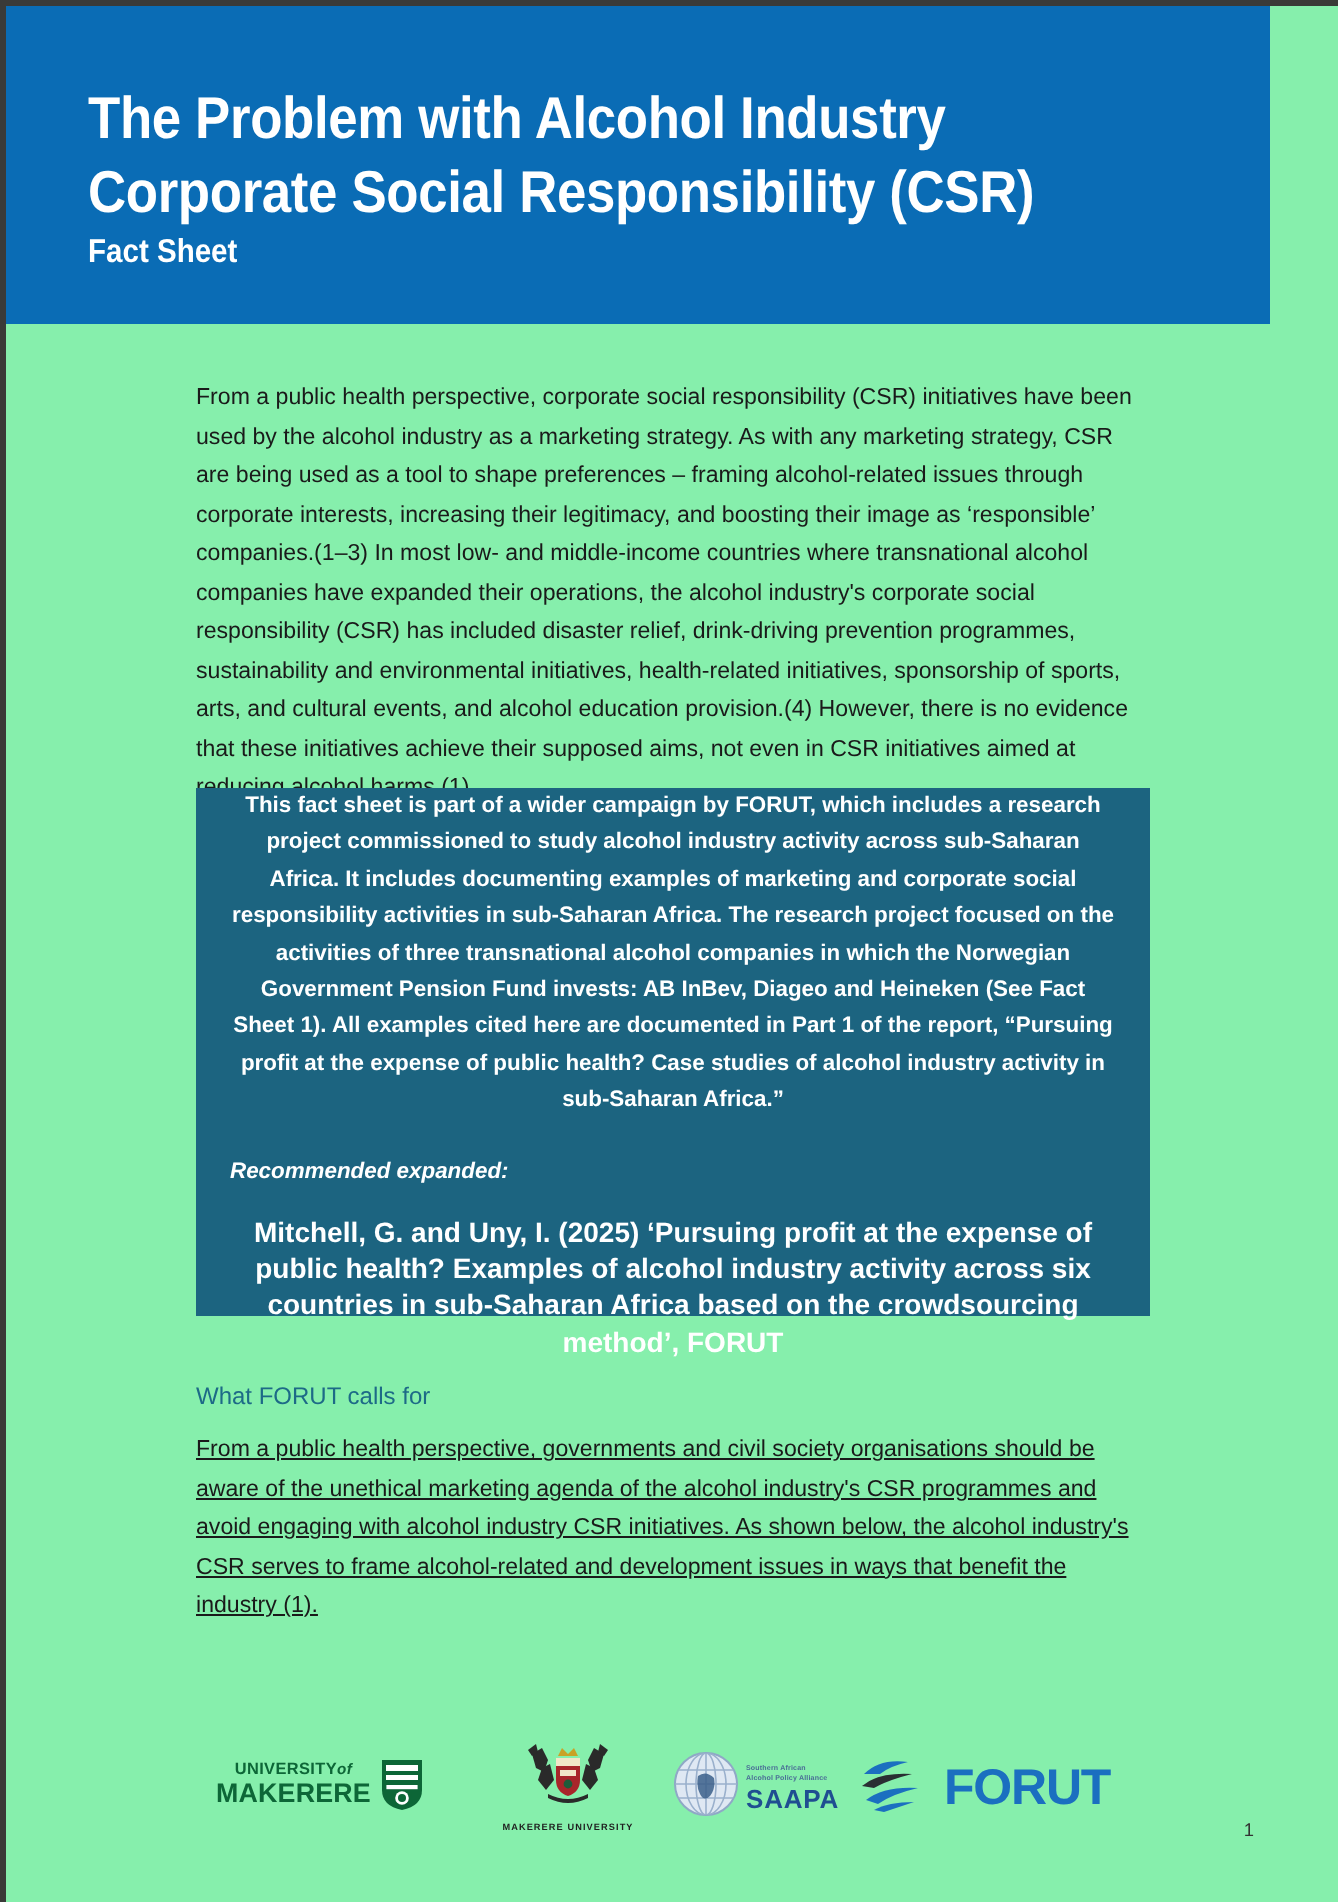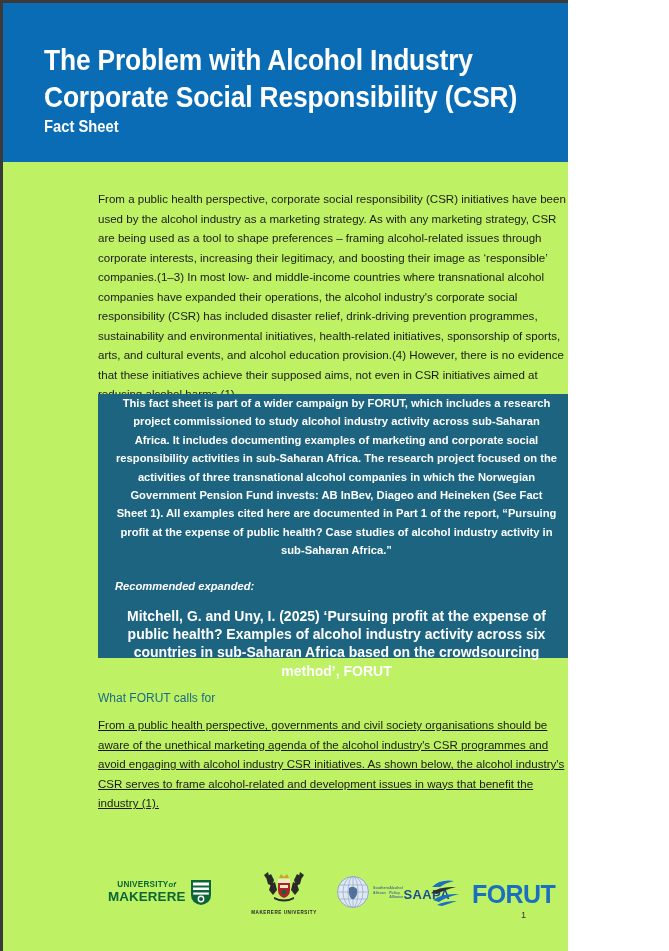--- a/index.html
+++ b/index.html
@@ -7,23 +7,23 @@
     padding: 0;
     background: #ffffff;
   }
   body {
     font-family: "Liberation Sans", sans-serif;
     -webkit-font-smoothing: antialiased;
   }
 
   .page {
     position: relative;
-    width: 568px;
+    width: 669px;
     height: 951px;
-    background: #bef264;
+    background: #86efac;
     overflow: hidden;
     box-sizing: border-box;
   }
 
   
   .page-frame-top {
     position: absolute;
     left: 0; top: 0;
     width: 669px; height: 3px;
     background: #3a3a38;
@@ -212,21 +212,21 @@
   .saapa-wrap {
     position: absolute;
     top: 9px;
     left: 2px;
     display: flex;
     align-items: center;
   }
   .saapa-text {
     margin-left: 3px;
     display: flex;
-    flex-direction: row;
+    flex-direction: column;
     align-items: flex-start;
   }
   .saapa-tagline {
     color: #4a6d96;
     font-size: 3.5px;
     line-height: 4.6px;
     font-weight: bold;
     letter-spacing: 0.1px;
   }
   .saapa-name {

